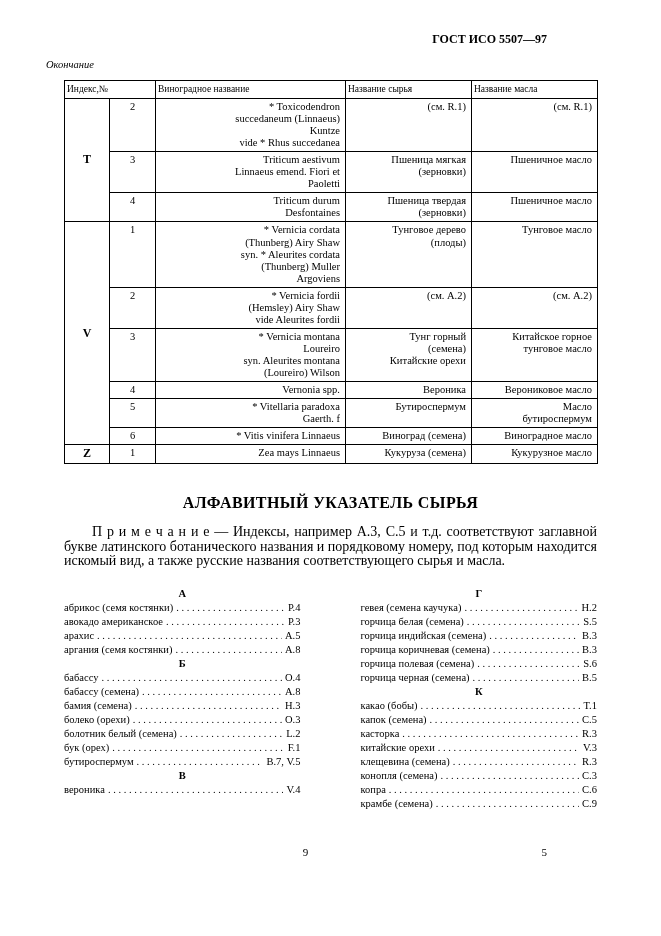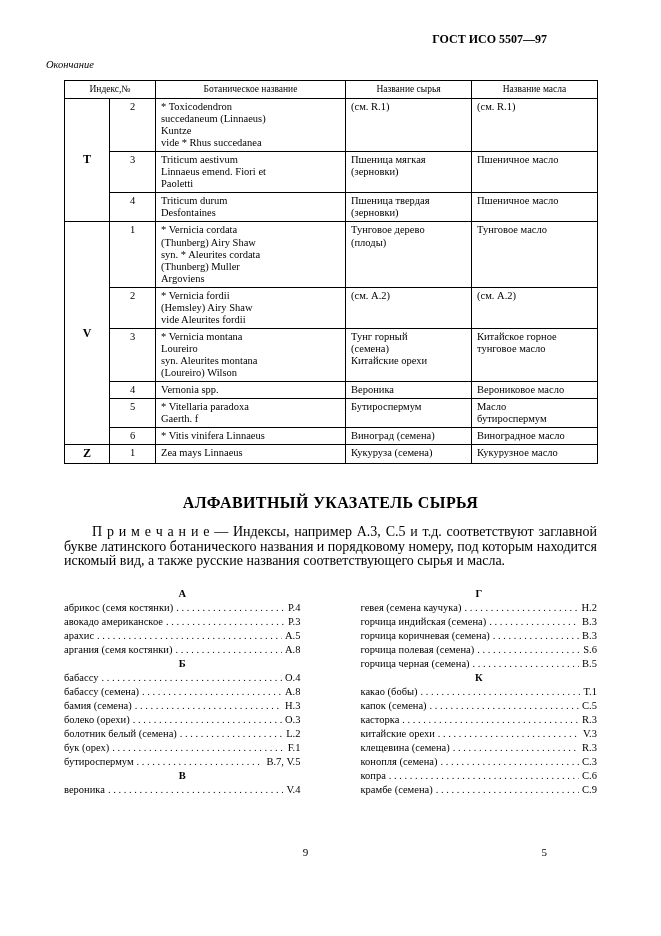--- a/index.html
+++ b/index.html
@@ -7,22 +7,22 @@
   body { font-family:"Liberation Serif", serif; color:#000; }
   .page { position:relative; width:611px; height:936px; background:#fff; overflow:hidden; }
 
   .doc-number { position:absolute; top:32px; right:64px; font-weight:bold; font-size:12px; }
   .continuation { position:absolute; top:59px; left:46px; font-style:italic; font-size:10.5px; }
 
   .content { position:absolute; top:80px; left:64px; width:533px; }
 
   table.main-table { border-collapse:collapse; table-layout:fixed; width:533px; font-size:10.5px; line-height:1.15; }
   .main-table th, .main-table td { border:1px solid #000; vertical-align:top; }
-  .main-table th { font-size:9.5px; font-weight:normal; text-align:center; padding:3px 2px; }
-  .main-table td { padding:2px 5px; }
+  .main-table th { font-size:9.5px; font-weight:normal; text-align:left; padding:3px 2px; }
+  .main-table td { padding:2px 5px;text-align:right; }
   td.cell-letter { text-align:center; vertical-align:middle; font-weight:bold; font-size:12px; }
   td.cell-num { text-align:center; }
   td.cell-bot, td.cell-raw, td.cell-oil { white-space:pre-line; }
 
   .section-title { text-align:center; font-weight:bold; font-size:16px; margin-top:30px; letter-spacing:0.4px; }
   .note { margin-top:13px; font-size:14px; line-height:14.5px; text-align:justify; text-indent:28px; }
 
   .index-wrap { display:flex; gap:60px; margin-top:18px; }
   .idx-col { flex:1; min-width:0; }
   .idx-letter { text-align:center; font-weight:bold; font-size:10.5px; line-height:14px; }
@@ -49,21 +49,21 @@
       <colgroup>
         <col style="width:45px">
           <col style="width:46px">
           <col style="width:190px">
           <col style="width:126px">
           <col style="width:126px">
       </colgroup>
       <thead>
         <tr>
           <th colspan="2">Индекс,№</th>
-          <th>Ботаническое название</th>
+          <th>Виноградное название</th>
           <th>Название сырья</th>
           <th>Название масла</th>
         </tr>
       </thead>
       <tbody>
         <tr>
           <td class="cell-letter" rowspan="3">T</td>
           <td class="cell-num">2</td>
           <td class="cell-bot">* Toxicodendron
 succedaneum (Linnaeus)
@@ -228,20 +228,25 @@
       </div>
 
       <div class="idx-col">
         <div class="idx-letter">Г</div>
         <div class="idx-entry">
             <span class="idx-name">гевея (семена каучука)</span>
             <span class="idx-dots"></span>
             <span class="idx-code">H.2</span>
           </div>
         <div class="idx-entry">
+            <span class="idx-name">горчица белая (семена)</span>
+            <span class="idx-dots"></span>
+            <span class="idx-code">S.5</span>
+          </div>
+        <div class="idx-entry">
             <span class="idx-name">горчица индийская (семена)</span>
             <span class="idx-dots"></span>
             <span class="idx-code">B.3</span>
           </div>
         <div class="idx-entry">
             <span class="idx-name">горчица коричневая (семена)</span>
             <span class="idx-dots"></span>
             <span class="idx-code">B.3</span>
           </div>
         <div class="idx-entry">

